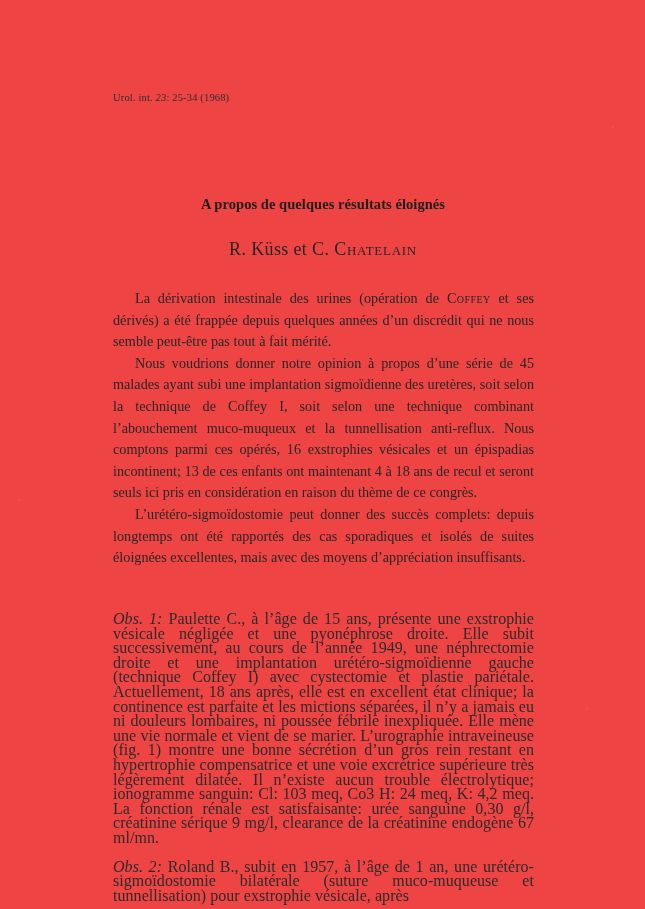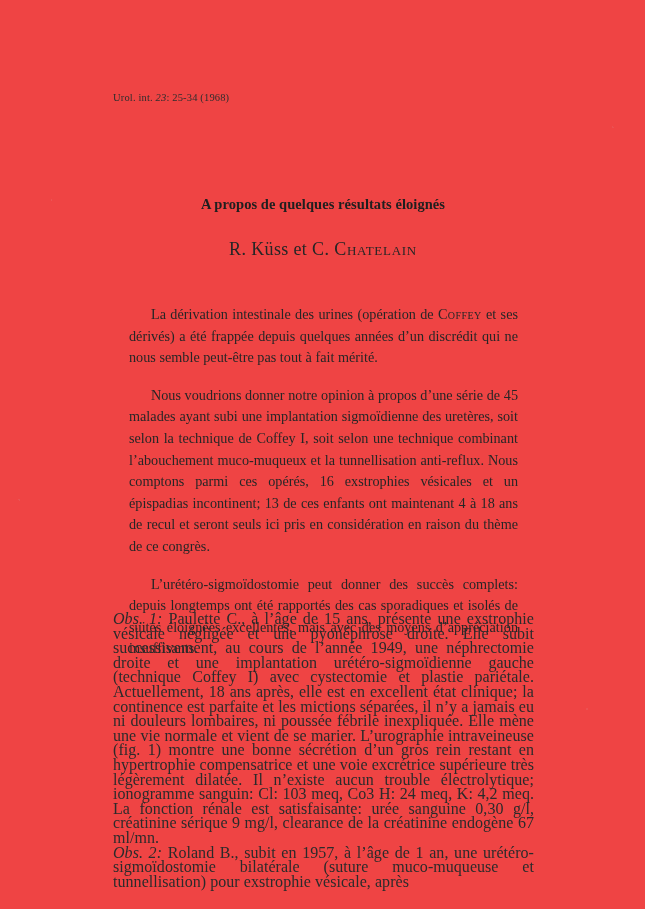--- a/index.html
+++ b/index.html
@@ -94,21 +94,21 @@
     position: absolute;
     left: 113px;
     top: 288px;
     width: 421px;
   }
   .para {
     font-size: 14.2px;
     line-height: 21.6px;
     text-align: justify;
     text-indent: 22px;
-    margin: 16px;
+    margin: 0;
     color: #262626;
     letter-spacing: .001em;
     -webkit-font-smoothing: antialiased;
   }
   .para .sc {
     font-variant: small-caps;
     letter-spacing: .03em;
   }
 
   
@@ -120,20 +120,21 @@
   }
   .obs {
     font-size: 16px;
     line-height: 14.6px;
     text-align: justify;
     margin: 0;
     color: #2b2b2b;
     letter-spacing: .003em;
   }
   .obs + .obs {
+    margin-top: 14px;
   }
   .obs .obs-label {
     font-style: italic;
   }
 </style>
 </head>
 <body>
 
 <div class="page">
   <div class="content">

